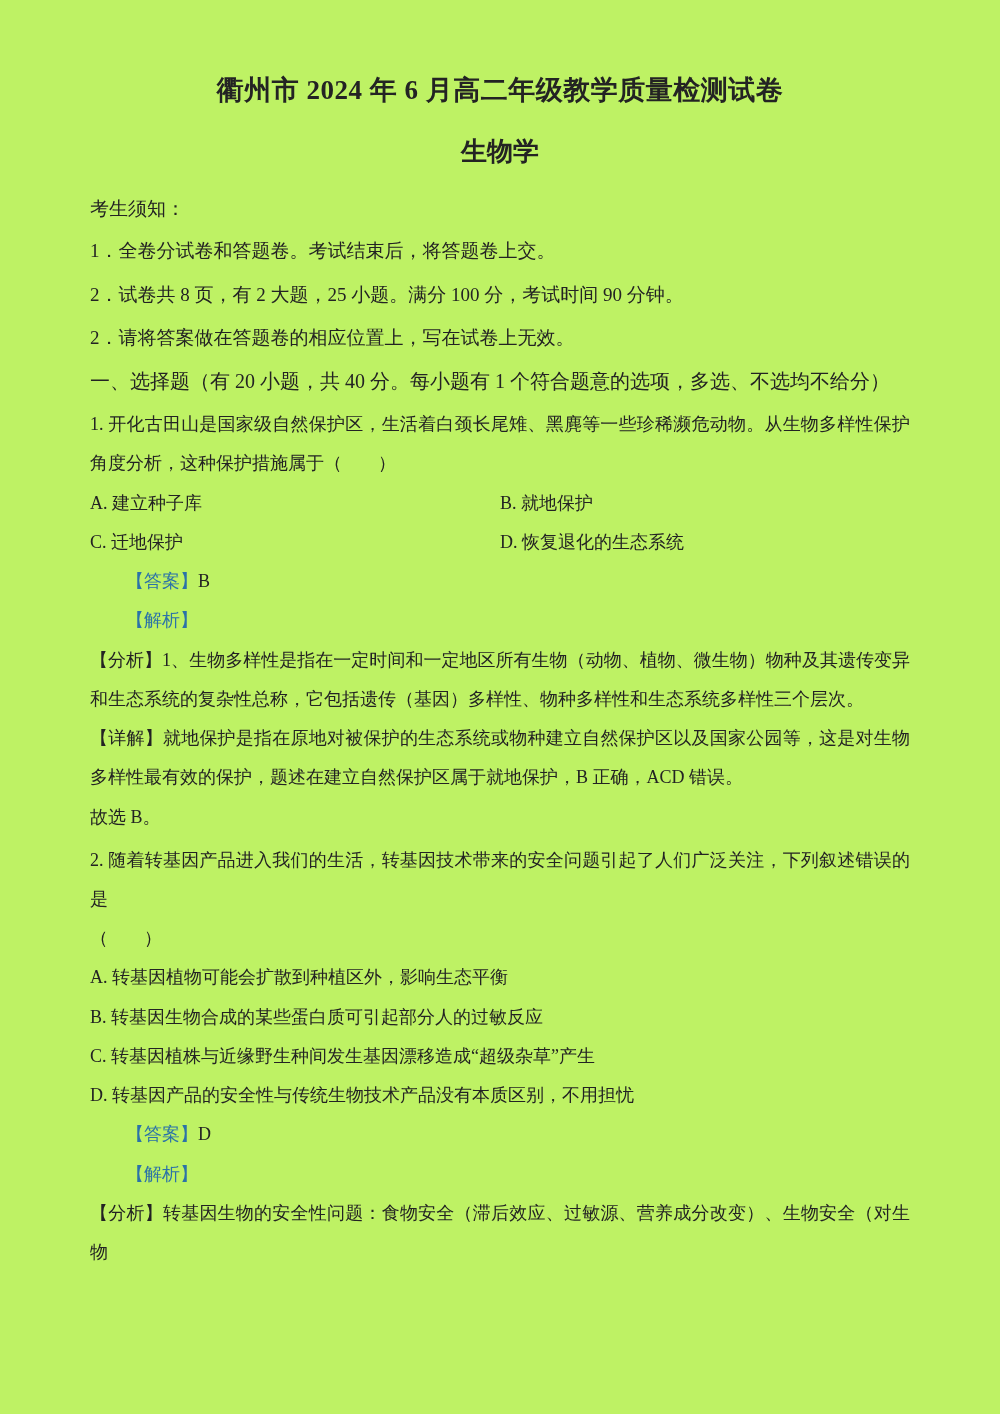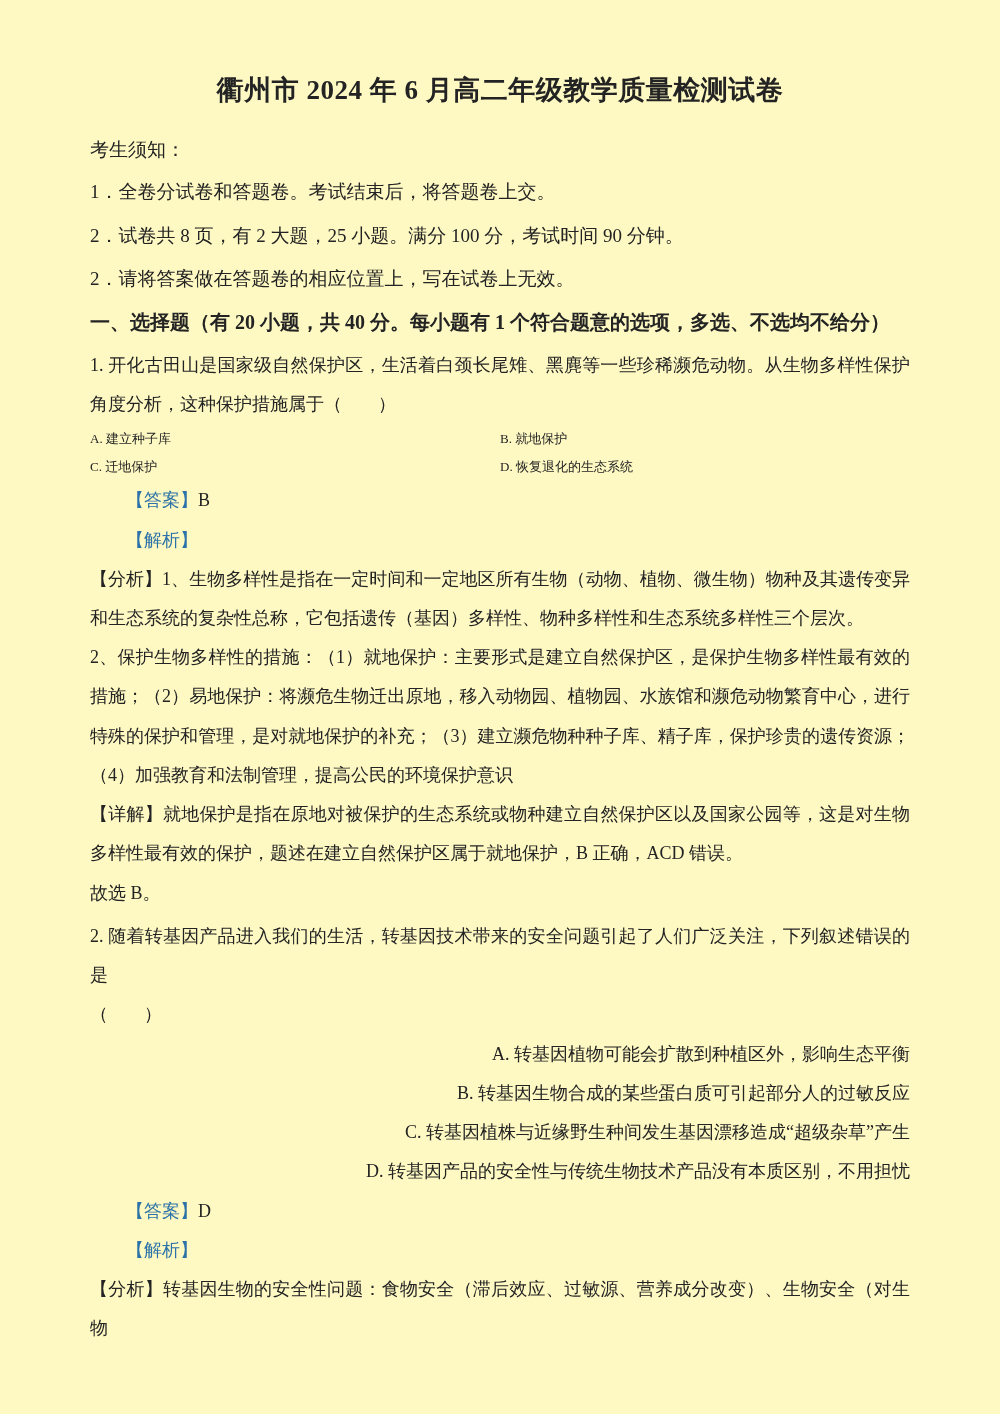--- a/index.html
+++ b/index.html
@@ -6,21 +6,21 @@
     margin: 0;
     padding: 0;
     background: #f4f4f4;
     font-family: "Liberation Serif", "DejaVu Serif", serif;
   }
   .page {
     position: relative;
     width: 1000px;
     height: 1414px;
     margin: 0 auto;
-    background: #fef9c3;
+    background: #bef264;
     box-sizing: border-box;
     padding: 72px 90px 40px 90px;
     overflow: hidden;
     color: #232323;
   }
   .title {
     text-align: center;
     font-size: 27px;
     font-weight: bold;
     margin: 0 0 26px 0;
@@ -39,48 +39,49 @@
     line-height: 1.7;
   }
   .notice-item {
     font-size: 19px;
     font-weight: normal;
     margin: 0 0 11px 0;
     line-height: 1.7;
   }
   .section-heading {
     font-size: 20px;
-    font-weight: bold;
+    font-weight: normal;
     margin: 2px 0 8px 0;
     line-height: 1.6;
   }
   .para {
     font-size: 18px;
     line-height: 2.18;
     margin: 0;
     text-align: justify;
   }
   .stem { margin-top: 4px; }
   .bracket-line { text-align: left; }
   .options-grid {
     display: grid;
     grid-template-columns: 1fr 1fr;
-    font-size: 13px;
+    font-size: 18px;
     line-height: 2.18;
   }
-  .options-list .para { text-align: right; }
+  .options-list .para { text-align: left; }
   .blue { color: #2b72a8; margin-left: 36px; }
   .answer-letter { color: #232323; }
 </style>
 </head>
 <body>
 
 <div class="page">
 
   <h1 class="title">衢州市 2024 年 6 月高二年级教学质量检测试卷</h1>
+  <h2 class="subject">生物学</h2>
 
   <div>
     <p class="notice-heading">考生须知：</p>
     <p class="notice-item">1．全卷分试卷和答题卷。考试结束后，将答题卷上交。</p>
     <p class="notice-item">2．试卷共 8 页，有 2 大题，25 小题。满分 100 分，考试时间 90 分钟。</p>
     <p class="notice-item">2．请将答案做在答题卷的相应位置上，写在试卷上无效。</p>
   </div>
 
   <p class="section-heading">一、选择题（有 20 小题，共 40 分。每小题有 1 个符合题意的选项，多选、不选均不给分）</p>
 
@@ -88,21 +89,20 @@
     <p class="para stem">1. 开化古田山是国家级自然保护区，生活着白颈长尾雉、黑麂等一些珍稀濒危动物。从生物多样性保护角度分析，这种保护措施属于（　　）</p>
     <div class="options-grid">
       <span>A. 建立种子库</span>
       <span>B. 就地保护</span>
       <span>C. 迁地保护</span>
       <span>D. 恢复退化的生态系统</span>
     </div>
     <p class="para"><span class="blue">【答案】</span><span class="answer-letter">B</span></p>
     <p class="para"><span class="blue">【解析】</span></p>
     <p class="para"><span>【分析】</span><span>1、生物多样性是指在一定时间和一定地区所有生物（动物、植物、微生物）物种及其遗传变异和生态系统的复杂性总称，它包括遗传（基因）多样性、物种多样性和生态系统多样性三个层次。</span></p>
-    <p class="para">2、保护生物多样性的措施：（1）就地保护：主要形式是建立自然保护区，是保护生物多样性最有效的措施；（2）易地保护：将濒危生物迁出原地，移入动物园、植物园、水族馆和濒危动物繁育中心，进行特殊的保护和管理，是对就地保护的补充；（3）建立濒危物种种子库、精子库，保护珍贵的遗传资源；（4）加强教育和法制管理，提高公民的环境保护意识</p>
     <p class="para"><span>【详解】</span><span>就地保护是指在原地对被保护的生态系统或物种建立自然保护区以及国家公园等，这是对生物多样性最有效的保护，题述在建立自然保护区属于就地保护，B 正确，ACD 错误。</span></p>
     <p class="para">故选 B。</p>
   </div>
 
   <div>
     <p class="para stem">2. 随着转基因产品进入我们的生活，转基因技术带来的安全问题引起了人们广泛关注，下列叙述错误的是</p>
     <p class="para bracket-line">（　　）</p>
     <div class="options-list">
       <p class="para">A. 转基因植物可能会扩散到种植区外，影响生态平衡</p>
       <p class="para">B. 转基因生物合成的某些蛋白质可引起部分人的过敏反应</p>

